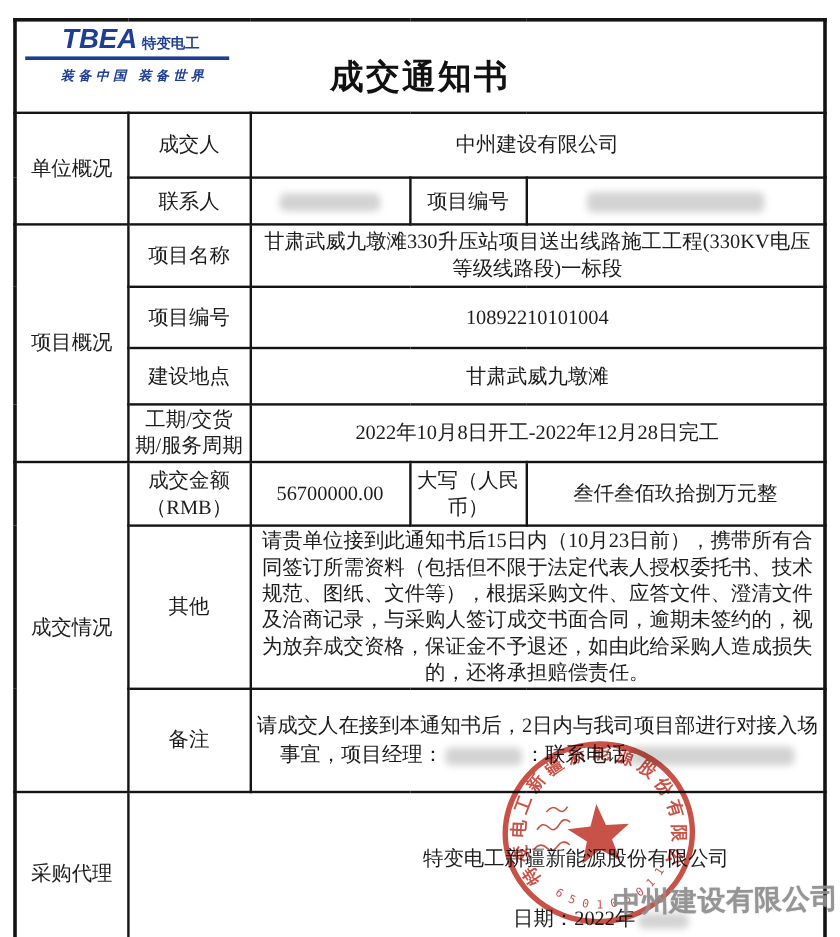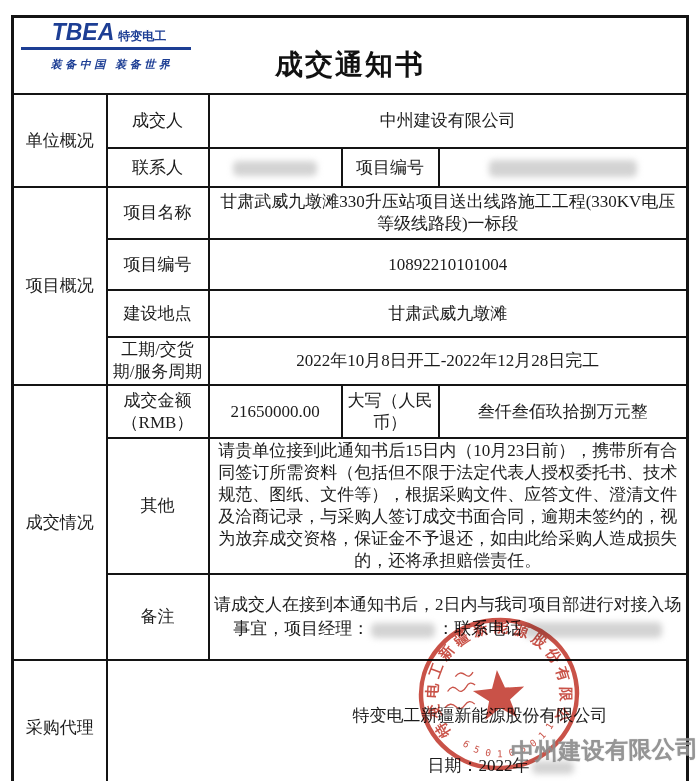--- a/index.html
+++ b/index.html
@@ -120,21 +120,21 @@
       <td colspan="3">甘肃武威九墩滩</td>
     </tr>
     <tr style="height:45px;">
       <td class="lab">工期/交货期/服务周期</td>
       <td colspan="3">2022年10月8日开工-2022年12月28日完工</td>
     </tr>
 
     <tr style="height:53px;">
       <td class="group" rowspan="3">成交情况</td>
       <td class="lab">成交金额（RMB）</td>
-      <td>21650000.00</td>
+      <td>56700000.00</td>
       <td class="lab">大写（人民币）</td>
       <td>叁仟叁佰玖拾捌万元整</td>
     </tr>
     <tr style="height:121px;">
       <td class="lab">其他</td>
       <td class="txt-left" colspan="3">请贵单位接到此通知书后15日内（10月23日前），携带所有合同签订所需资料（包括但不限于法定代表人授权委托书、技术规范、图纸、文件等），根据采购文件、应答文件、澄清文件及洽商记录，与采购人签订成交书面合同，逾期未签约的，视为放弃成交资格，保证金不予退还，如由此给采购人造成损失的，还将承担赔偿责任。</td>
     </tr>
     <tr style="height:86px;">
       <td class="lab">备注</td>
       <td class="txt-left" colspan="3" style="line-height:24px;">

